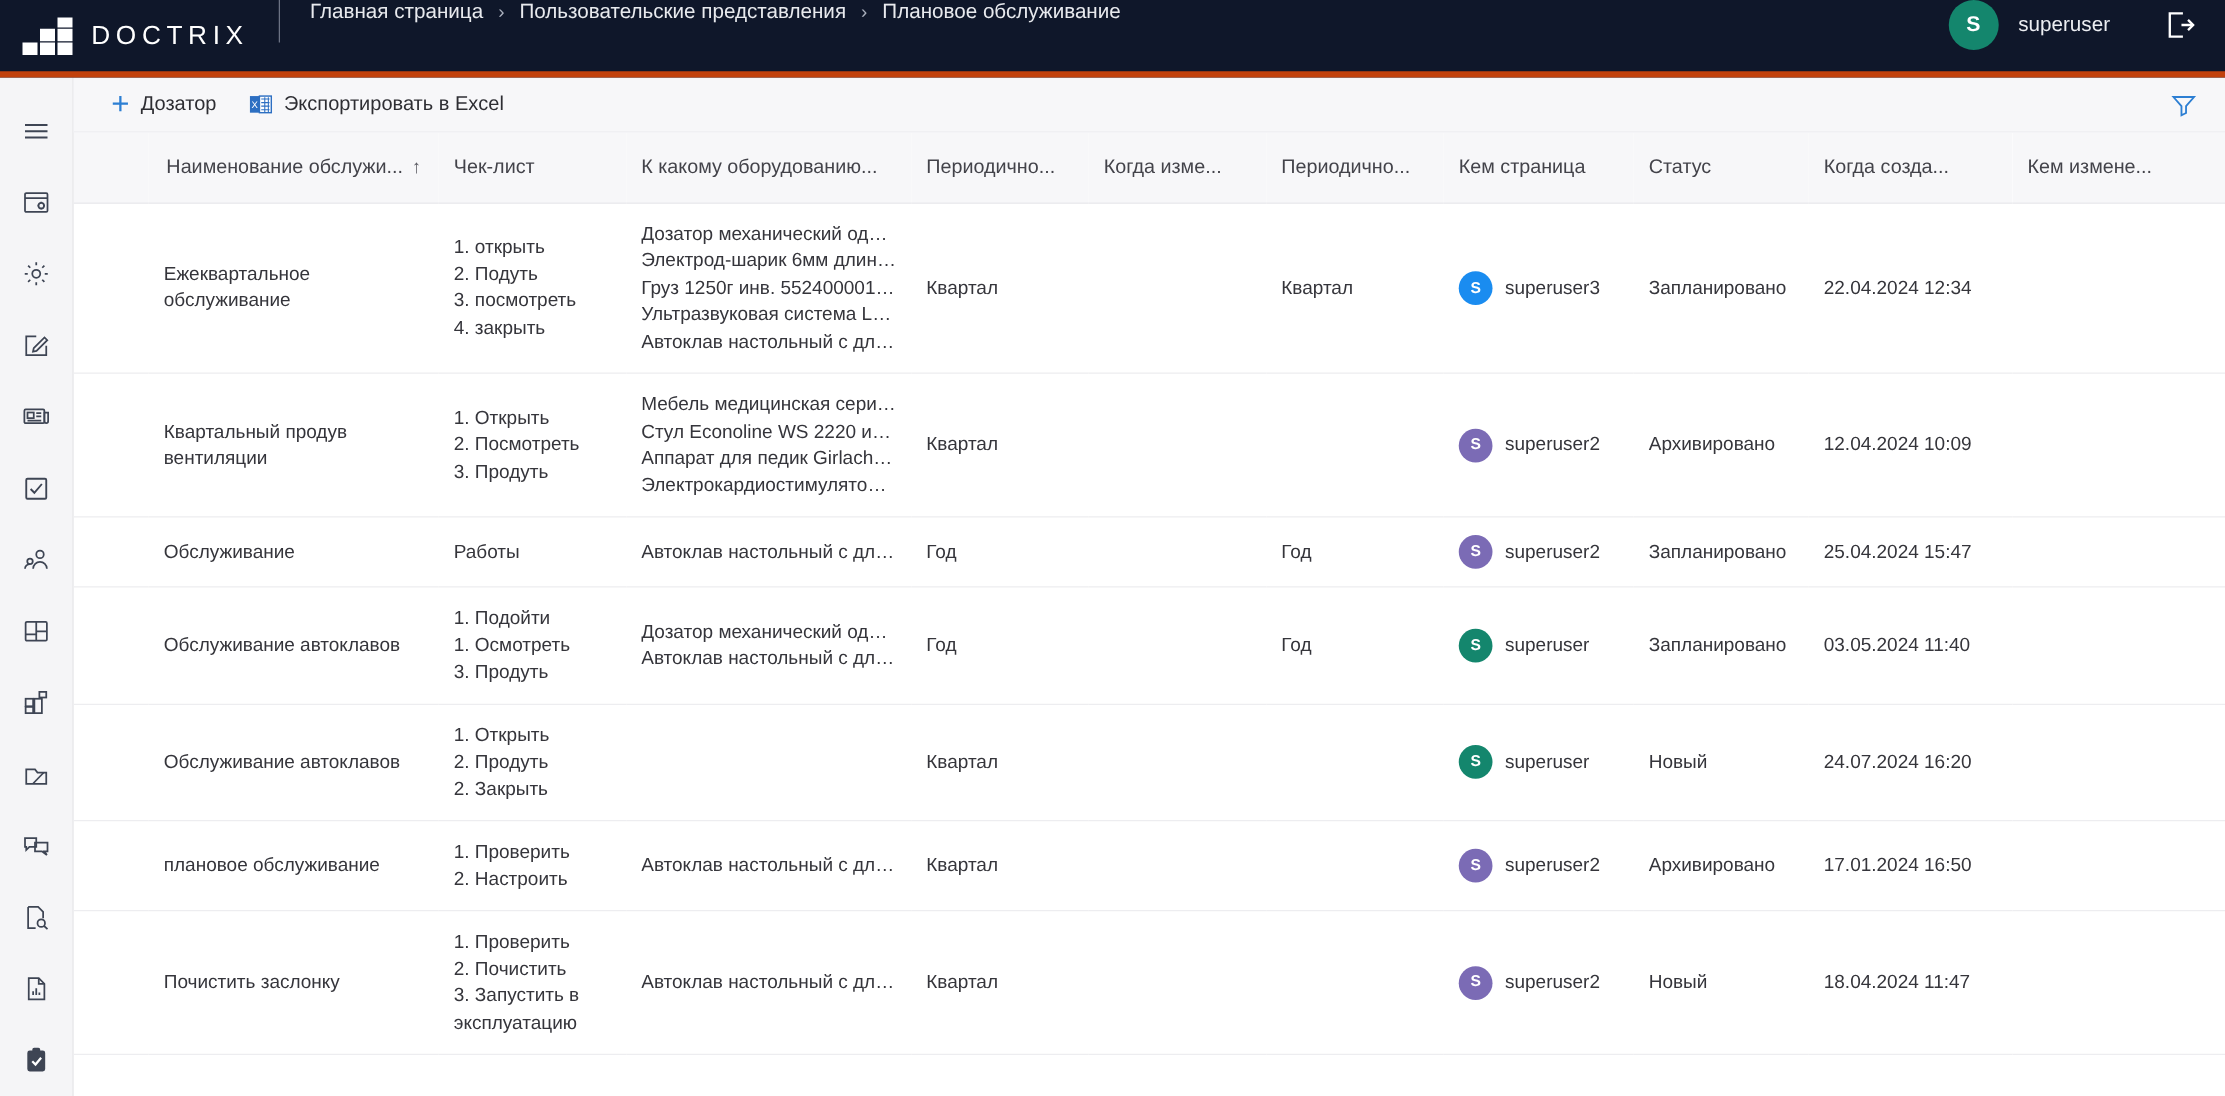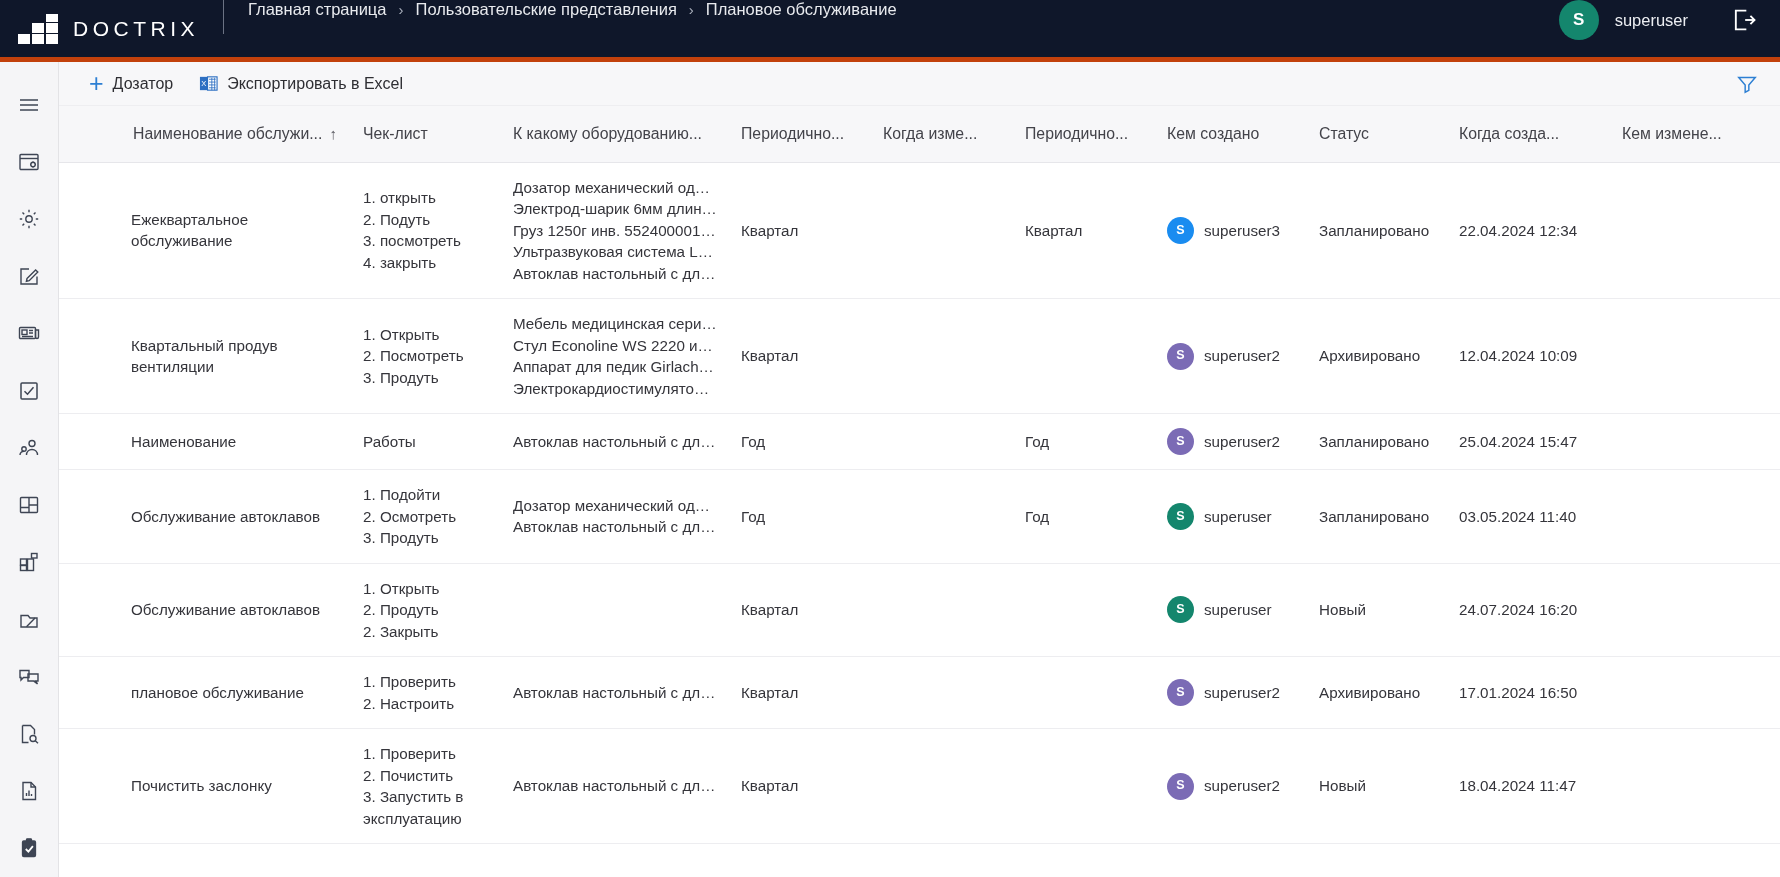--- a/index.html
+++ b/index.html
@@ -386,21 +386,21 @@
                 <div class="hdr">
                   <span>Наименование обслужи...</span>
                   <span class="sort-arrow">↑</span>
                 </div>
               </th>
               <th>Чек-лист</th>
               <th>К какому оборудованию...</th>
               <th>Периодично...</th>
               <th>Когда изме...</th>
               <th>Периодично...</th>
-              <th>Кем создано</th>
+              <th>Кем страница</th>
               <th>Статус</th>
               <th>Когда созда...</th>
               <th>Кем измене...</th>
             </tr>
           </thead>
           <tbody id="tbody">
               <tr>
                 <td></td>
                 <td><span>Ежеквартальное обслуживание</span></td>
                 <td>
@@ -451,21 +451,21 @@
                     <span class="mini-av" style="background:#7b6bb5">S</span>
                     <span>superuser2</span>
                   </div>
                 </td>
                 <td><span>Архивировано</span></td>
                 <td><span>12.04.2024 10:09</span></td>
                 <td><span></span></td>
               </tr>
               <tr>
                 <td></td>
-                <td><span>Наименование</span></td>
+                <td><span>Обслуживание</span></td>
                 <td>
                   <div>Работы</div>
                 </td>
                 <td class="multi">
                   <div>Автоклав настольный с длинн...</div>
                 </td>
                 <td><span>Год</span></td>
                 <td><span></span></td>
                 <td><span>Год</span></td>
                 <td>
@@ -476,21 +476,21 @@
                 </td>
                 <td><span>Запланировано</span></td>
                 <td><span>25.04.2024 15:47</span></td>
                 <td><span></span></td>
               </tr>
               <tr>
                 <td></td>
                 <td><span>Обслуживание автоклавов</span></td>
                 <td>
                   <div>1. Подойти</div>
-                  <div>2. Осмотреть</div>
+                  <div>1. Осмотреть</div>
                   <div>3. Продуть</div>
                 </td>
                 <td class="multi">
                   <div>Дозатор механический однок...</div>
                   <div>Автоклав настольный с длинн...</div>
                 </td>
                 <td><span>Год</span></td>
                 <td><span></span></td>
                 <td><span>Год</span></td>
                 <td>

